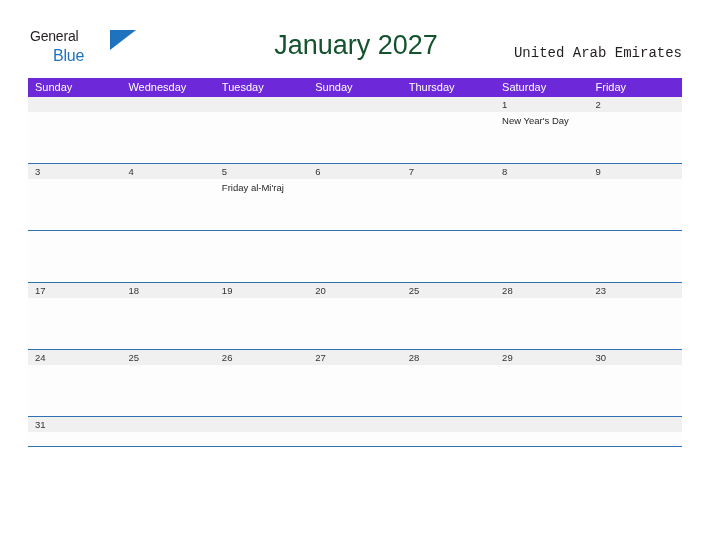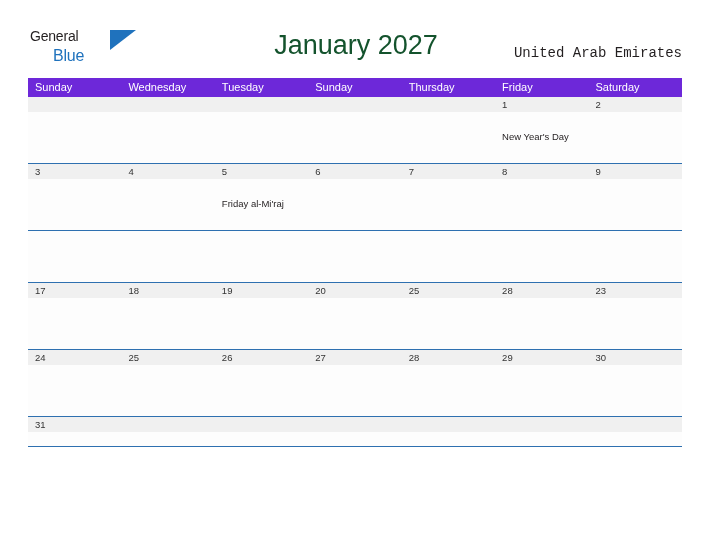--- a/index.html
+++ b/index.html
@@ -147,21 +147,20 @@
     flex: 1 1 0;
     padding: 3px 4px 0 7px;
     box-sizing: border-box;
     font-size: 9.5px;
     color: #231f20;
     line-height: 12px;
     font-family: "Liberation Sans", sans-serif;
   }
   .event-cell .ev {
     display: block;
-    margin-top: 16px;
   }
 
   
   .week-row.last .event-band { height: 14px; }
 </style>
 </head>
 <body>
 
 <div class="page">
 
@@ -179,22 +178,22 @@
 
   </div>
 
   <div class="calendar">
     <div class="weekday-row" id="weekday-row">
         <div class="weekday-cell">Sunday</div>
         <div class="weekday-cell">Wednesday</div>
         <div class="weekday-cell">Tuesday</div>
         <div class="weekday-cell">Sunday</div>
         <div class="weekday-cell">Thursday</div>
+        <div class="weekday-cell">Saturday</div>
         <div class="weekday-cell">Friday</div>
-        <div class="weekday-cell">Saturday</div>
       </div>
     <div id="weeks-container">
         <div class="week-row first">
           <div class="date-band">
             <div class="date-cell empty"></div>
             <div class="date-cell empty"></div>
             <div class="date-cell empty"></div>
             <div class="date-cell empty"></div>
             <div class="date-cell empty"></div>
             <div class="date-cell">1</div>

